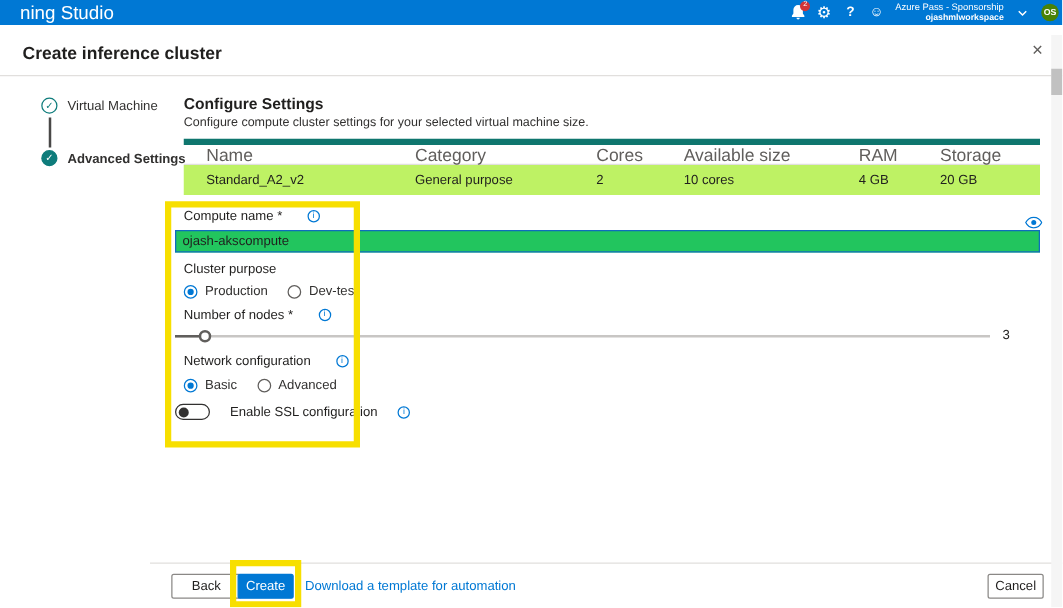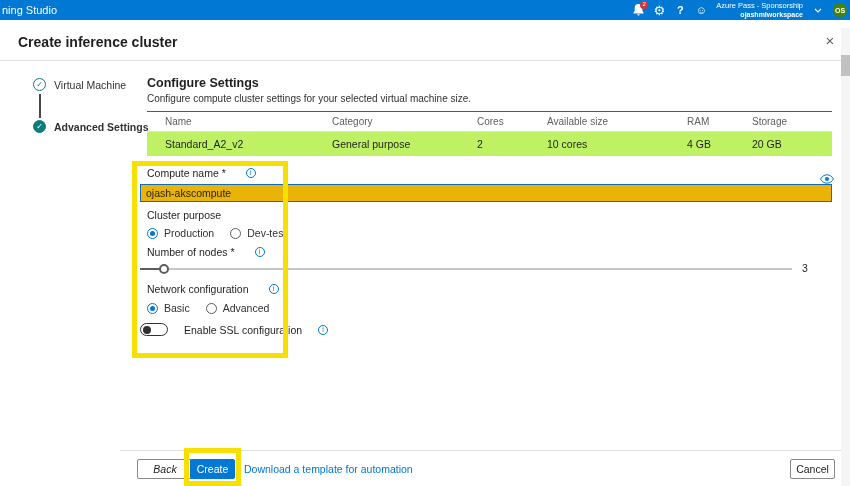--- a/index.html
+++ b/index.html
@@ -1,21 +1,21 @@
 <!DOCTYPE html>
 <html><head>
 <meta charset="utf-8">
 <style>
   * { margin:0; padding:0; box-sizing:border-box; }
   body { background:#ffffff; font-family:"Liberation Sans","DejaVu Sans",sans-serif; }
   .screen { position:relative; width:850px; height:486px; background:#fff; overflow:hidden; color:#323130; }
 
   
   .topbar { position:absolute; top:0; left:0; width:100%; height:20px; background:#0078d4; color:#fff; display:flex; align-items:center; z-index:5; }
-  .app-title { font-size:11px; margin-left:2px; white-space:nowrap; }
+  .app-title { font-size:15px; margin-left:16px; white-space:nowrap; }
   .topbar-right { position:absolute; right:3px; top:0; height:20px; display:flex; align-items:center; gap:9px; }
   .tb-btn { display:flex; align-items:center; justify-content:center; min-width:12px; height:20px; cursor:pointer; font-size:11px; color:#fff; position:relative; }
   .tb-btn.gear { font-size:13px; }
   .tb-btn.help { font-weight:700; }
   .badge { position:absolute; top:1px; right:-4px; background:#d13438; color:#fff; font-size:6px; line-height:7px; min-width:8px; height:8px; border-radius:4px; text-align:center; padding:0 1px; }
   .account { text-align:right; line-height:1.3; cursor:pointer; }
   .account .l1 { font-size:7.5px; }
   .account .l2 { font-size:7px; font-weight:700; }
   .avatar { width:14px; height:14px; border-radius:50%; background:#498205; color:#fff; font-size:7px; font-weight:700; display:flex; align-items:center; justify-content:center; cursor:pointer; }
 
@@ -35,32 +35,32 @@
   .step2 { top:120px; }
   .connector { position:absolute; left:39px; top:94px; width:2px; height:24px; background:#494847; }
 
   
   .heading { position:absolute; left:147px; top:76px; font-size:12.5px; font-weight:700; color:#201f1e; }
   .subheading { position:absolute; left:147px; top:93px; font-size:10px; color:#323130; }
 
   
   .vm-table { position:absolute; left:147px; top:111px; width:685px; }
   .t-row { display:flex; align-items:center; }
-  .t-head { border-top:1px solid #0f766e; border-bottom:1px solid #e1dfdd; color:#605e5c; font-size:10px; height:21px; }
+  .t-head { border-top:5px solid #0f766e; border-bottom:1px solid #e1dfdd; color:#605e5c; font-size:14px; height:21px; }
   .t-data { background:#bef264; height:24px; color:#201f1e; font-size:10.5px; cursor:pointer; }
   .c { overflow:hidden; white-space:nowrap; }
   .c1 { width:185px; padding-left:18px; } .c2 { width:145px; } .c3 { width:70px; }
   .c4 { width:140px; } .c5 { width:65px; } .c6 { width:80px; }
 
   
   .flabel { position:absolute; display:flex; align-items:center; gap:20px; font-size:10.5px; color:#201f1e; }
   .info { width:10px; height:10px; border:1px solid #0078d4; border-radius:50%; color:#0078d4; font-size:7px; line-height:8px; display:flex; align-items:center; justify-content:center; cursor:pointer; flex:0 0 10px; }
   .compute-label { left:147px; top:167px; }
   .eye { position:absolute; left:820px; top:170px; cursor:pointer; height:10px; }
-  .name-input { position:absolute; left:140px; top:184px; width:692px; height:18px; border:1px solid #0f6cbd; font-size:10.5px; padding:0 5px; color:#201f1e; font-family:inherit; outline:none; background:#eab308; cursor:text; }
+  .name-input { position:absolute; left:140px; top:184px; width:692px; height:18px; border:1px solid #0f6cbd; font-size:10.5px; padding:0 5px; color:#201f1e; font-family:inherit; outline:none; background:#22c55e; cursor:text; }
   .purpose-label { left:147px; top:209px; }
   .radio-row { position:absolute; display:flex; align-items:center; gap:16px; font-size:10.5px; }
   .rr1 { left:147px; top:227px; }
   .rr2 { left:147px; top:302px; }
   .radio-option { display:flex; align-items:center; gap:6px; cursor:pointer; }
   .radio { width:11px; height:11px; border:1px solid #605e5c; border-radius:50%; position:relative; flex:0 0 11px; background:#fff; }
   .radio.sel { border-color:#0078d4; }
   .radio.sel::after { content:""; position:absolute; left:2px; top:2px; right:2px; bottom:2px; border-radius:50%; background:#0078d4; }
   .nodes-label { left:147px; top:246px; }
   .slider { position:absolute; left:140px; top:264px; width:652px; height:10px; cursor:pointer; }
@@ -74,21 +74,21 @@
   .toggle .knob { position:absolute; left:2px; top:1.5px; width:8px; height:8px; border-radius:50%; background:#323130; }
 
   
   .hl-form { position:absolute; left:132px; top:161px; width:156px; height:197px; border:5px solid #f7df00; z-index:20; pointer-events:none; }
   .hl-create { position:absolute; left:184px; top:448px; width:57px; height:38px; border:5px solid #f7df00; z-index:20; pointer-events:none; }
 
   
   .footer-line { position:absolute; left:120px; top:450px; right:0; height:1px; background:#e1dfdd; }
   .btn { position:absolute; top:459px; height:20px; font-size:10.5px; display:flex; align-items:center; justify-content:center; border-radius:2px; cursor:pointer; font-family:inherit; }
   .btn.secondary { background:#fff; border:1px solid #8a8886; color:#201f1e; }
-  .btn-back { left:137px; width:56px;font-style:italic; }
+  .btn-back { left:137px; width:56px; }
   .btn-create { left:190px; width:45px; background:#0078d4; border:1px solid #0078d4; color:#fff; }
   .btn-cancel { left:790px; width:45px; }
   .template-link { position:absolute; left:244px; top:463px; font-size:10.5px; color:#0078d4; cursor:pointer; }
 
   
   .scroll-track { position:absolute; right:0; top:28px; width:9px; height:458px; background:#f5f5f5; }
   .scroll-thumb { position:absolute; right:0; top:55px; width:9px; height:21px; background:#c1c1c1; cursor:pointer; }
 </style>
 </head>
 <body>

